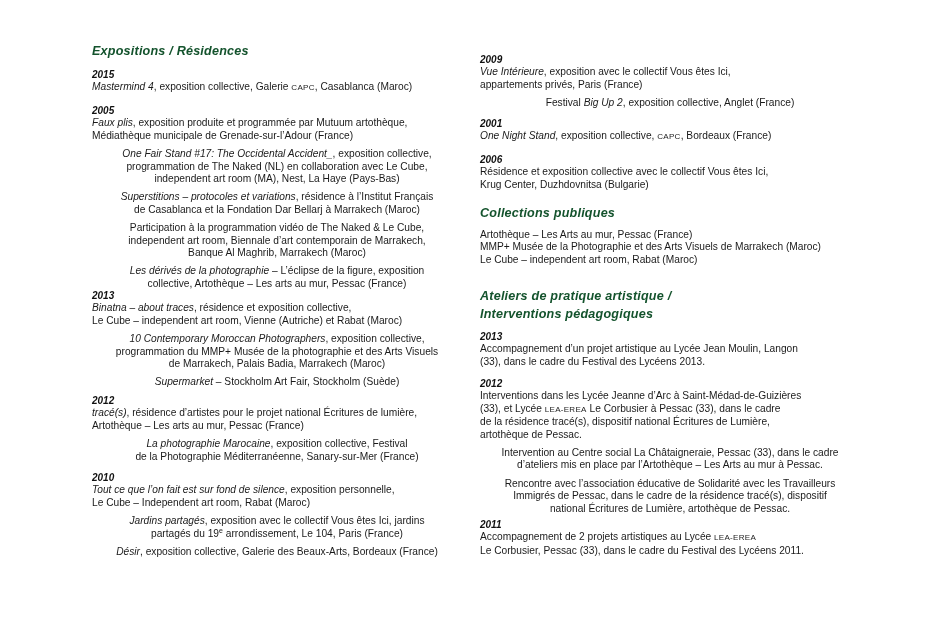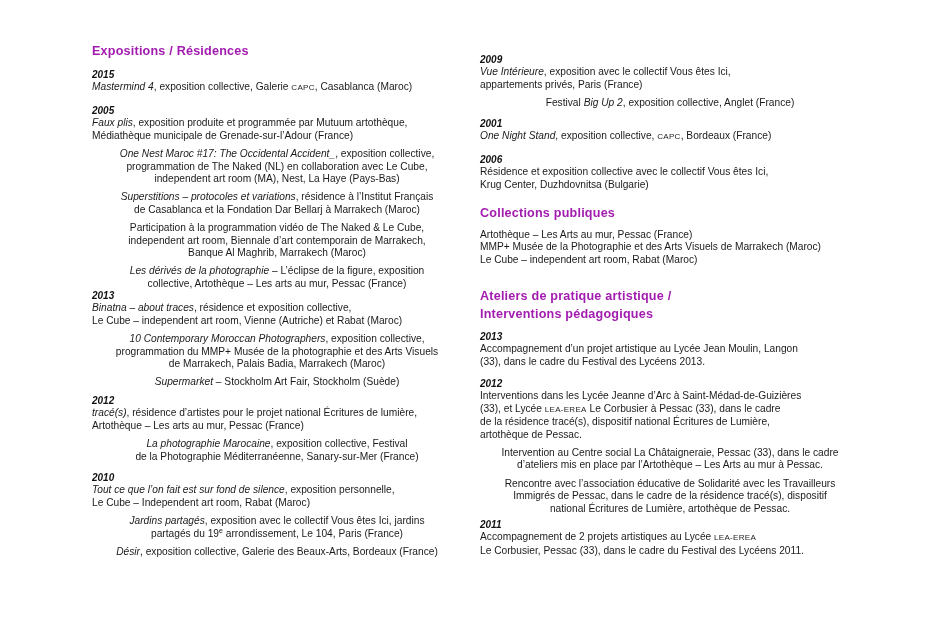--- a/index.html
+++ b/index.html
@@ -6,21 +6,22 @@
   body {
     width: 943px; height: 635px; position: relative; overflow: hidden;
     font-family: "Liberation Sans", sans-serif; color: #1a1a1a;
     font-size: 10.2px; line-height: 12.4px;
   }
   .col { position: absolute; top: 0; }
   .col-left { left: 92px; width: 370px; }
   .col-right { left: 480px; width: 380px; }
   .section-title {
     font-weight: bold; font-size: 12.6px; line-height: 16px; letter-spacing: 0.2px;
-    color: #a21caf;
+    color: #14532d;
+    font-style: italic;
   }
   .year { font-weight: bold; font-size: 10px; line-height: 12.4px; color: #111; font-style: italic; }
   .entry { margin: 0; }
   .entry + .entry { margin-top: 6px; text-align: center; }
   .entry i { font-style: italic; }
   .sc { font-size: 8px; letter-spacing: 0.3px; }
   .sup { font-size: 7px; vertical-align: super; line-height: 0; }
   .block { position: absolute; left: 0; width: 100%; }
   .collections-list div { margin: 0; }
 </style>
@@ -31,21 +32,21 @@
   <div class="block section-title" style="top:43px">Expositions / Résidences</div>
 
   <div class="block" style="top:69px">
     <div class="year">2015</div>
     <p class="entry"><i>Mastermind 4</i>, exposition collective, Galerie <span class="sc">CAPC</span>, Casablanca (Maroc)</p>
   </div>
 
   <div class="block" style="top:105px">
     <div class="year">2005</div>
     <p class="entry"><i>Faux plis</i>, exposition produite et programmée par Mutuum artothèque,<br>Médiathèque municipale de Grenade-sur-l’Adour (France)</p>
-    <p class="entry"><i>One Nest Maroc #17: The Occidental Accident_</i>, exposition collective,<br>programmation de The Naked (NL) en collaboration avec Le Cube,<br>independent art room (MA), Nest, La Haye (Pays-Bas)</p>
+    <p class="entry"><i>One Fair Stand #17: The Occidental Accident_</i>, exposition collective,<br>programmation de The Naked (NL) en collaboration avec Le Cube,<br>independent art room (MA), Nest, La Haye (Pays-Bas)</p>
     <p class="entry"><i>Superstitions – protocoles et variations</i>, résidence à l’Institut Français<br>de Casablanca et la Fondation Dar Bellarj à Marrakech (Maroc)</p>
     <p class="entry">Participation à la programmation vidéo de The Naked &amp; Le Cube,<br>independent art room, Biennale d’art contemporain de Marrakech,<br>Banque Al Maghrib, Marrakech (Maroc)</p>
     <p class="entry"><i>Les dérivés de la photographie</i> – L’éclipse de la figure, exposition<br>collective, Artothèque – Les arts au mur, Pessac (France)</p>
   </div>
 
   <div class="block" style="top:290px">
     <div class="year">2013</div>
     <p class="entry"><i>Binatna – about traces</i>, résidence et exposition collective,<br>Le Cube – independent art room, Vienne (Autriche) et Rabat (Maroc)</p>
     <p class="entry"><i>10 Contemporary Moroccan Photographers</i>, exposition collective,<br>programmation du MMP+ Musée de la photographie et des Arts Visuels<br>de Marrakech, Palais Badia, Marrakech (Maroc)</p>
     <p class="entry"><i>Supermarket</i> – Stockholm Art Fair, Stockholm (Suède)</p>

